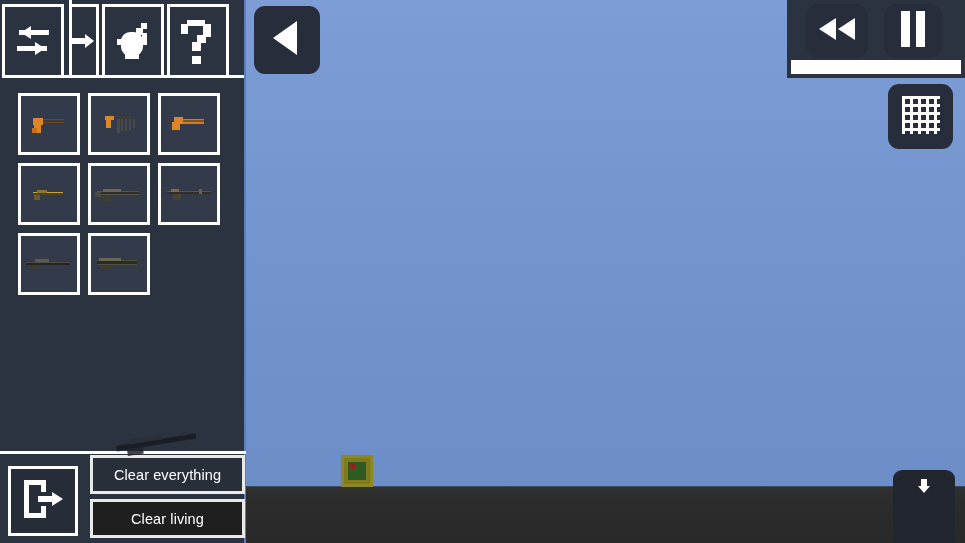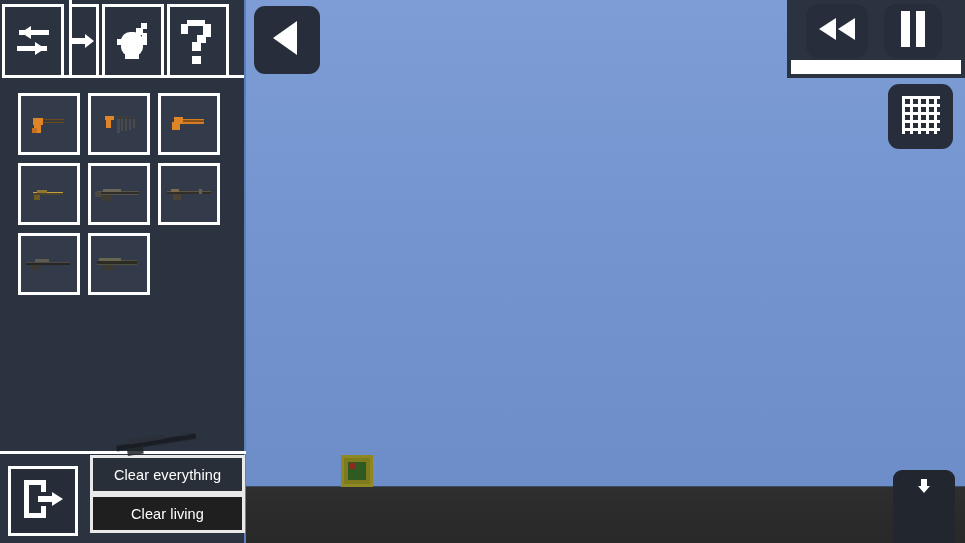--- a/index.html
+++ b/index.html
@@ -156,21 +156,21 @@
     border: 3px solid #e9e9e9;
     display: flex;
     align-items: center;
     justify-content: center;
     color: #ffffff;
     font-size: 14.5px;
     cursor: pointer;
     letter-spacing: .1px;
   }
   .clear-btn.translucent { background: rgba(42,46,54,.68); }
-  .clear-btn.solid { background: #1f1f1f; }
+  .clear-btn.solid { background: #1f1f1f; margin-top: 5px; }
 
   
   .round-btn {
     position: absolute;
     border-radius: 11px;
     background: #272d3a;
     display: flex; align-items: center; justify-content: center;
     cursor: pointer;
   }
   #back-button { left: 254px; top: 6px; width: 66px; height: 68px; }

